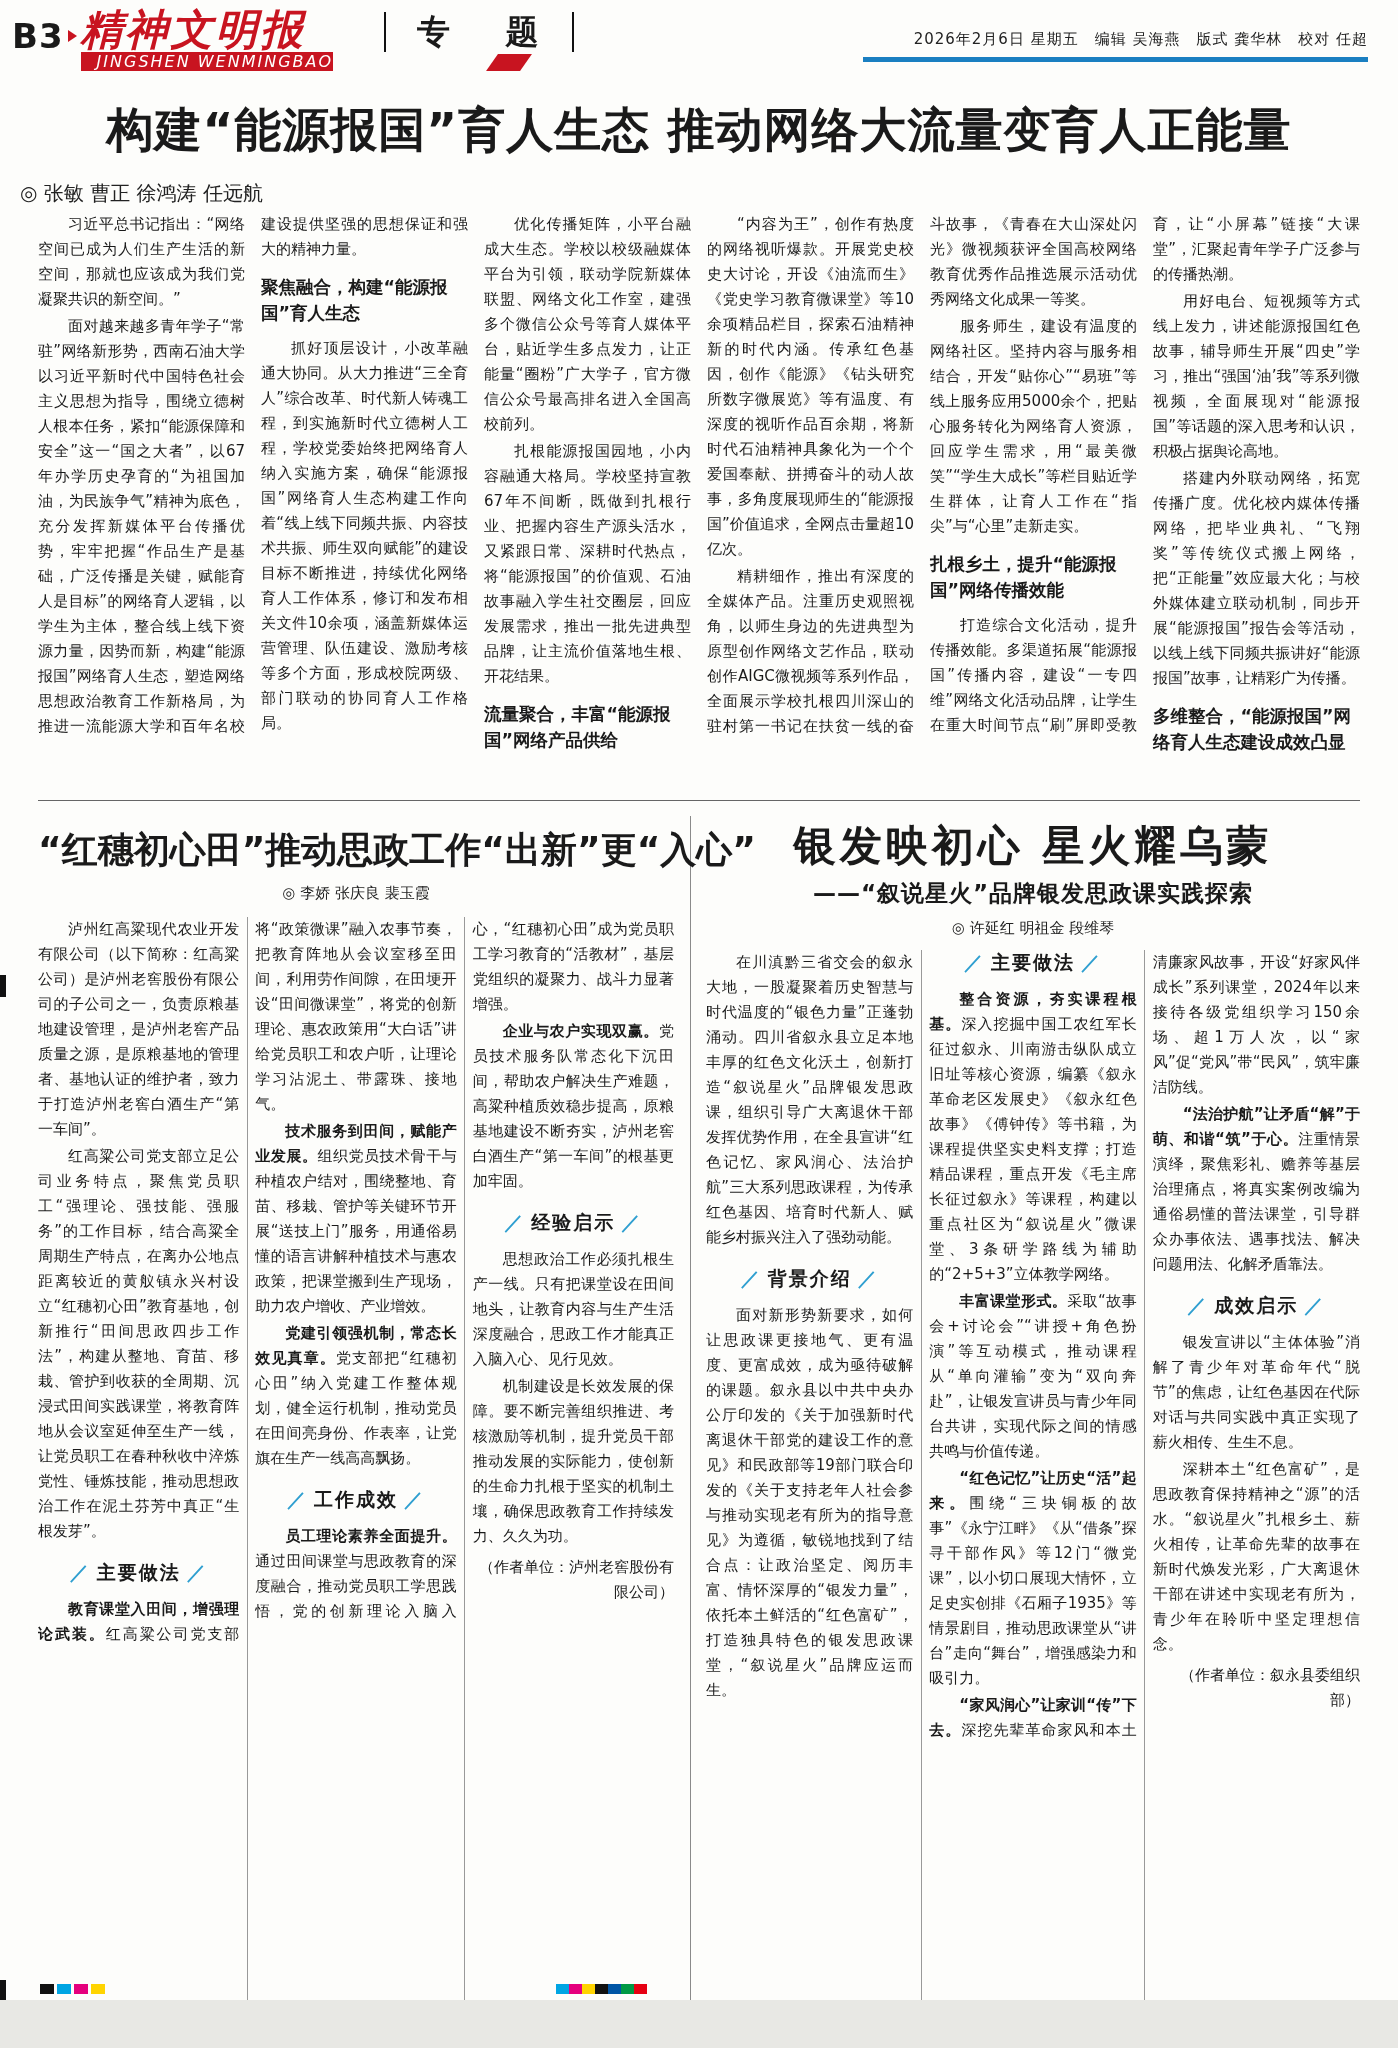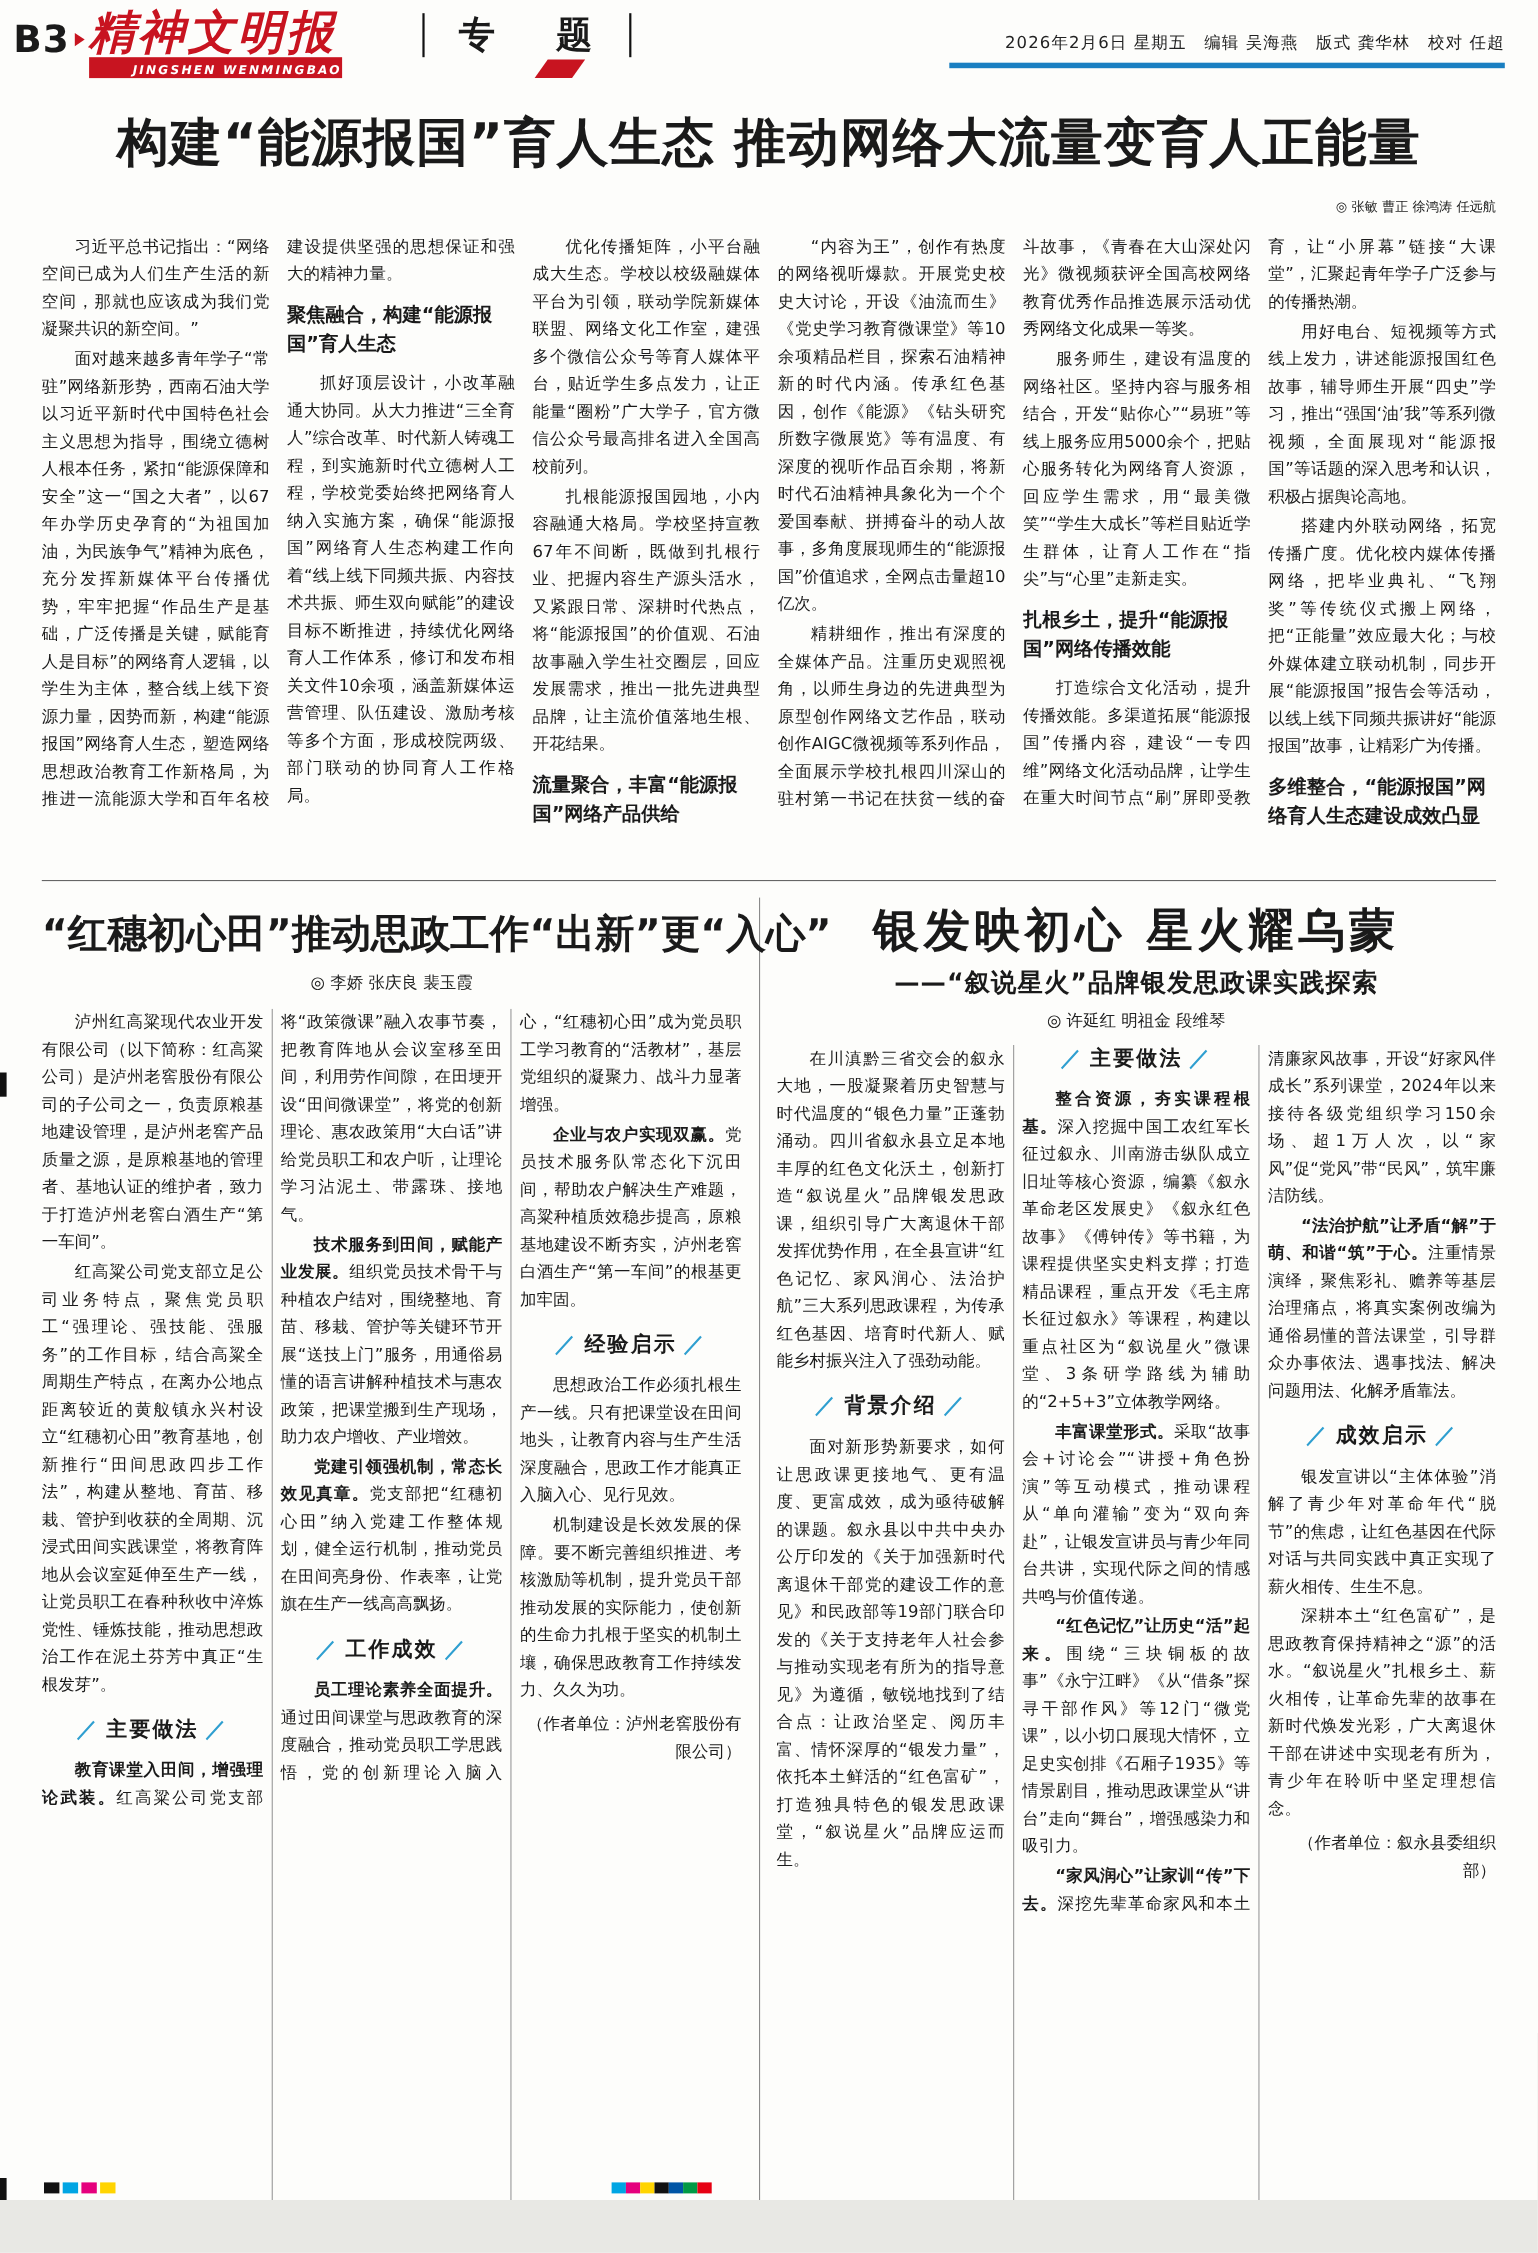--- a/index.html
+++ b/index.html
@@ -9,31 +9,31 @@
   .page { position:relative; width:1398px; height:2000px; margin:0 auto; background:#fdfdfb; color:#1a1a1a; overflow:hidden; }
 
   
   .masthead { position:absolute; top:8px; left:12px; right:30px; height:64px; }
   .mh-left { position:absolute; left:0; top:0; display:flex; align-items:flex-start; }
   .page-no { font-size:34px; font-weight:900; letter-spacing:1px; margin-top:8px; }
   .mh-arrow { width:0; height:0; border-left:9px solid #c81420; border-top:6px solid transparent; border-bottom:6px solid transparent; margin:22px 4px 0 4px; }
   .logo-wrap { position:relative; width:330px; }
   .logo-cn { font-size:42px; font-weight:900; font-style:italic; color:#c81420; letter-spacing:3px; line-height:44px; white-space:nowrap; }
   .logo-bar { position:relative; margin-top:0; height:17px; background:#c81420; width:315px; }
-  .logo-bar .pinyin { color:#fff; font-size:11px; font-style:italic; font-weight:bold; letter-spacing:2px; line-height:17px; padding-left:40px; white-space:nowrap; }
+  .logo-bar .pinyin { color:#fff; font-size:16px; font-style:italic; font-weight:normal; letter-spacing:2px; line-height:17px; padding-left:16px; white-space:nowrap; }
   .logo-slash { position:absolute; left:480px; top:46px; width:34px; height:17px; background:#c81420; transform:skewX(-35deg); }
   .mh-sep { position:absolute; width:2px; height:40px; background:#111; top:4px; }
   .sep-a { left:372px; } .sep-b { left:560px; }
   .section-label { position:absolute; left:405px; top:2px; font-size:33px; font-weight:900; letter-spacing:22px; }
   .dateline { position:absolute; right:0; top:22px; font-size:15px; color:#222; letter-spacing:1px; }
   .blue-rule { position:absolute; right:0; top:49px; width:505px; height:5px; background:#1a7fc1; }
 
   
   .headline1 { position:absolute; top:88px; left:38px; width:1322px; text-align:center; font-size:47px; font-weight:900; letter-spacing:1px; line-height:84px; white-space:nowrap; }
-  .byline1 { position:absolute; top:180px; left:38px; width:1322px; text-align:right; font-size:12px; color:#222; }
+  .byline1 { position:absolute; top:180px; left:20px; width:1322px; text-align:left; font-size:20px; color:#222; }
 
   
   .cols { column-gap:16px; font-size:15px; line-height:25px; text-align:justify; }
   .cols p { text-indent:2em; margin-bottom:2px; }
   .cols .lead { font-weight:bold; }
   .subhead { font-size:17.5px; font-weight:900; line-height:26px; margin:12px 0 10px 0; break-inside:avoid; text-align:left; }
   .shead { text-align:center; font-size:19px; font-weight:900; margin:16px 0 12px 0; break-inside:avoid; letter-spacing:2px; }
   .shead .slash { color:#2f9fd0; font-weight:bold; padding:0 6px; }
   .credit { text-align:right; text-indent:0 !important; margin-top:6px; }
 

